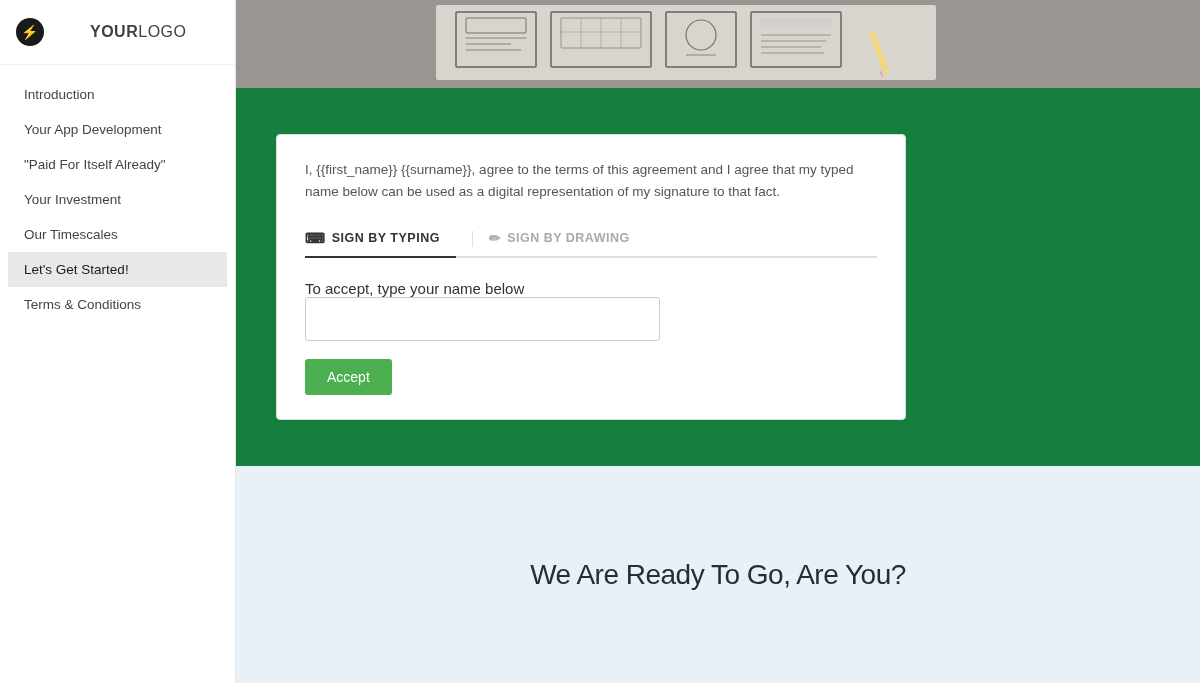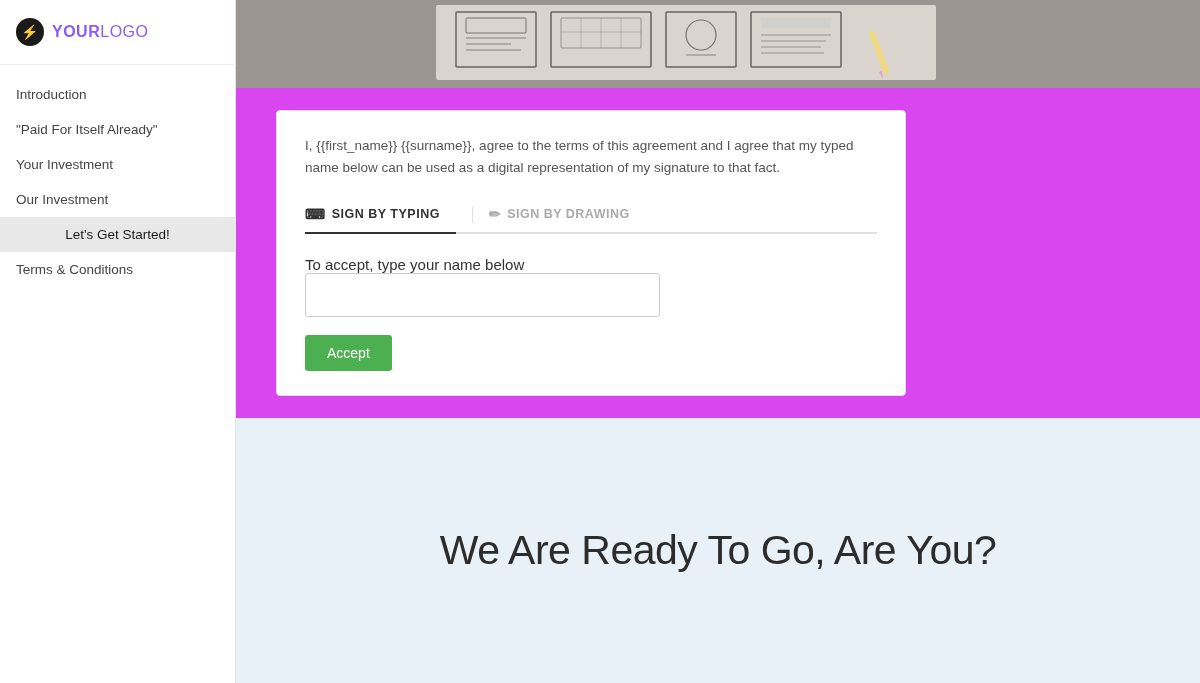--- a/index.html
+++ b/index.html
@@ -31,43 +31,43 @@
       align-items: center;
       justify-content: center;
       color: #fff;
       font-size: 14px;
       font-weight: bold;
       flex-shrink: 0;
     }
     .logo-text {
       font-size: 16px;
       font-weight: 700;
-      color: #8b5cf6;
+      color: #404040;
       letter-spacing: 0.5px;
+      margin-left: 38px;
     }
     .logo-text span { font-weight: 400; }
 
     .nav-list {
       list-style: none;
-      padding: 12px 0;
+      padding: 12px 8px;
       flex: 1;
     }
     .nav-item {
       padding: 10px 16px;
       font-size: 13.5px;
       color: #444;
       cursor: pointer;
       border-radius: 0;
       transition: background 0.15s;
     }
     .nav-item.active {
       background: #e8e8e8;
       color: #1a1a1a;
       font-weight: 500;
-      text-align: center;
     }
 
     
     .main-content {
       flex: 1;
       overflow-y: auto;
       background: #fff;
       display: flex;
       flex-direction: column;
     }
@@ -82,22 +82,22 @@
       flex-shrink: 0;
     }
     
     .sketch-lines {
       width: 100%;
       height: 100%;
     }
 
     
     .card-area {
-      padding: 22px 40px;
-      background: #d946ef;
+      padding: 46px 40px;
+      background: #15803d;
     }
     .signature-card {
       border: 1px solid #ddd;
       border-radius: 4px;
       padding: 24px 28px;
       background: #fff;
       max-width: 630px;
     }
     .agreement-text {
       font-size: 13.5px;
@@ -174,44 +174,45 @@
     .bottom-section {
       flex: 1;
       background: #e8f0f8;
       min-height: 170px;
       display: flex;
       align-items: center;
       justify-content: center;
       padding: 40px;
     }
     .bottom-heading {
-      font-size: 41px;
+      font-size: 28px;
       color: #2c2c2c;
       font-weight: 400;
       text-align: center;
       letter-spacing: -0.5px;
     }
   </style>
 </head>
 <body>
 
 <div class="sidebar">
   <div class="logo-area">
     <div class="logo-icon">
       <span>⚡</span>
     </div>
     <div class="logo-text">
       <span style="font-weight:800;">YOUR</span><span style="font-weight:400;">LOGO</span>
     </div>
   </div>
   <ul class="nav-list">
     <li class="nav-item">Introduction</li>
+    <li class="nav-item">Your App Development</li>
     <li class="nav-item">"Paid For Itself Already"</li>
     <li class="nav-item">Your Investment</li>
-    <li class="nav-item">Our Investment</li>
+    <li class="nav-item">Our Timescales</li>
     <li class="nav-item active">Let's Get Started!</li>
     <li class="nav-item">Terms &amp; Conditions</li>
   </ul>
 </div>
 
 <div class="main-content">
 
   <div class="hero-image">
     <svg class="sketch-lines" viewBox="0 0 964 88" xmlns="http://www.w3.org/2000/svg" preserveAspectRatio="xMidYMid slice">
       <rect width="964" height="88" fill="#9a9590"></rect>

